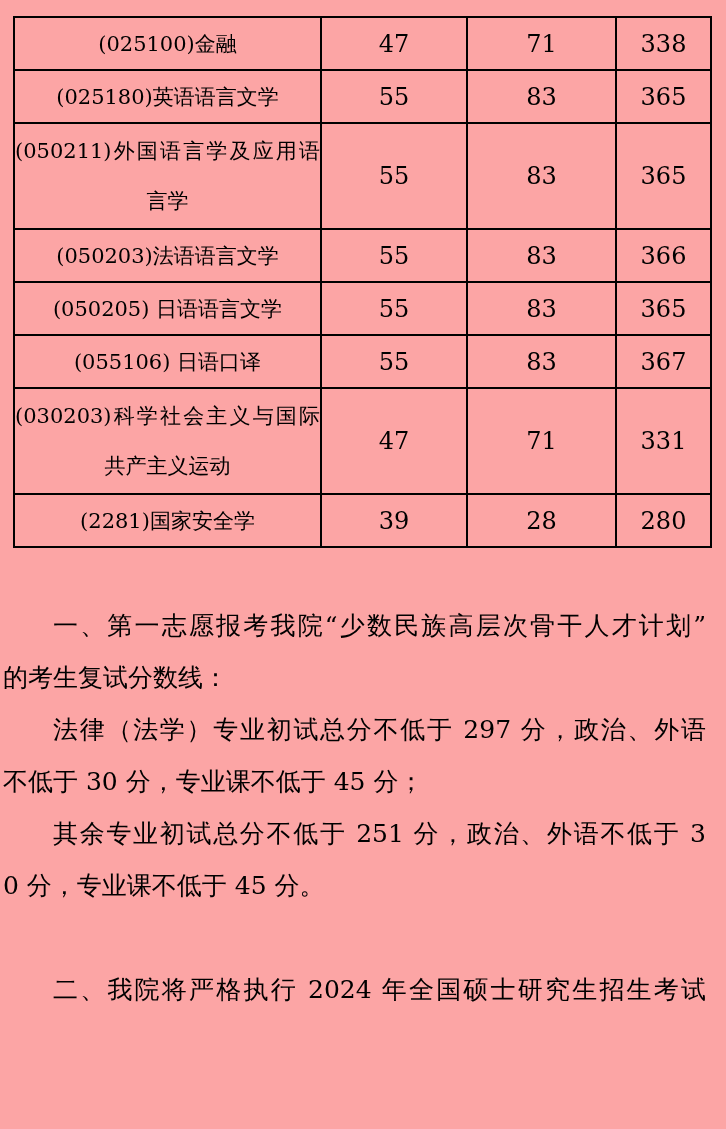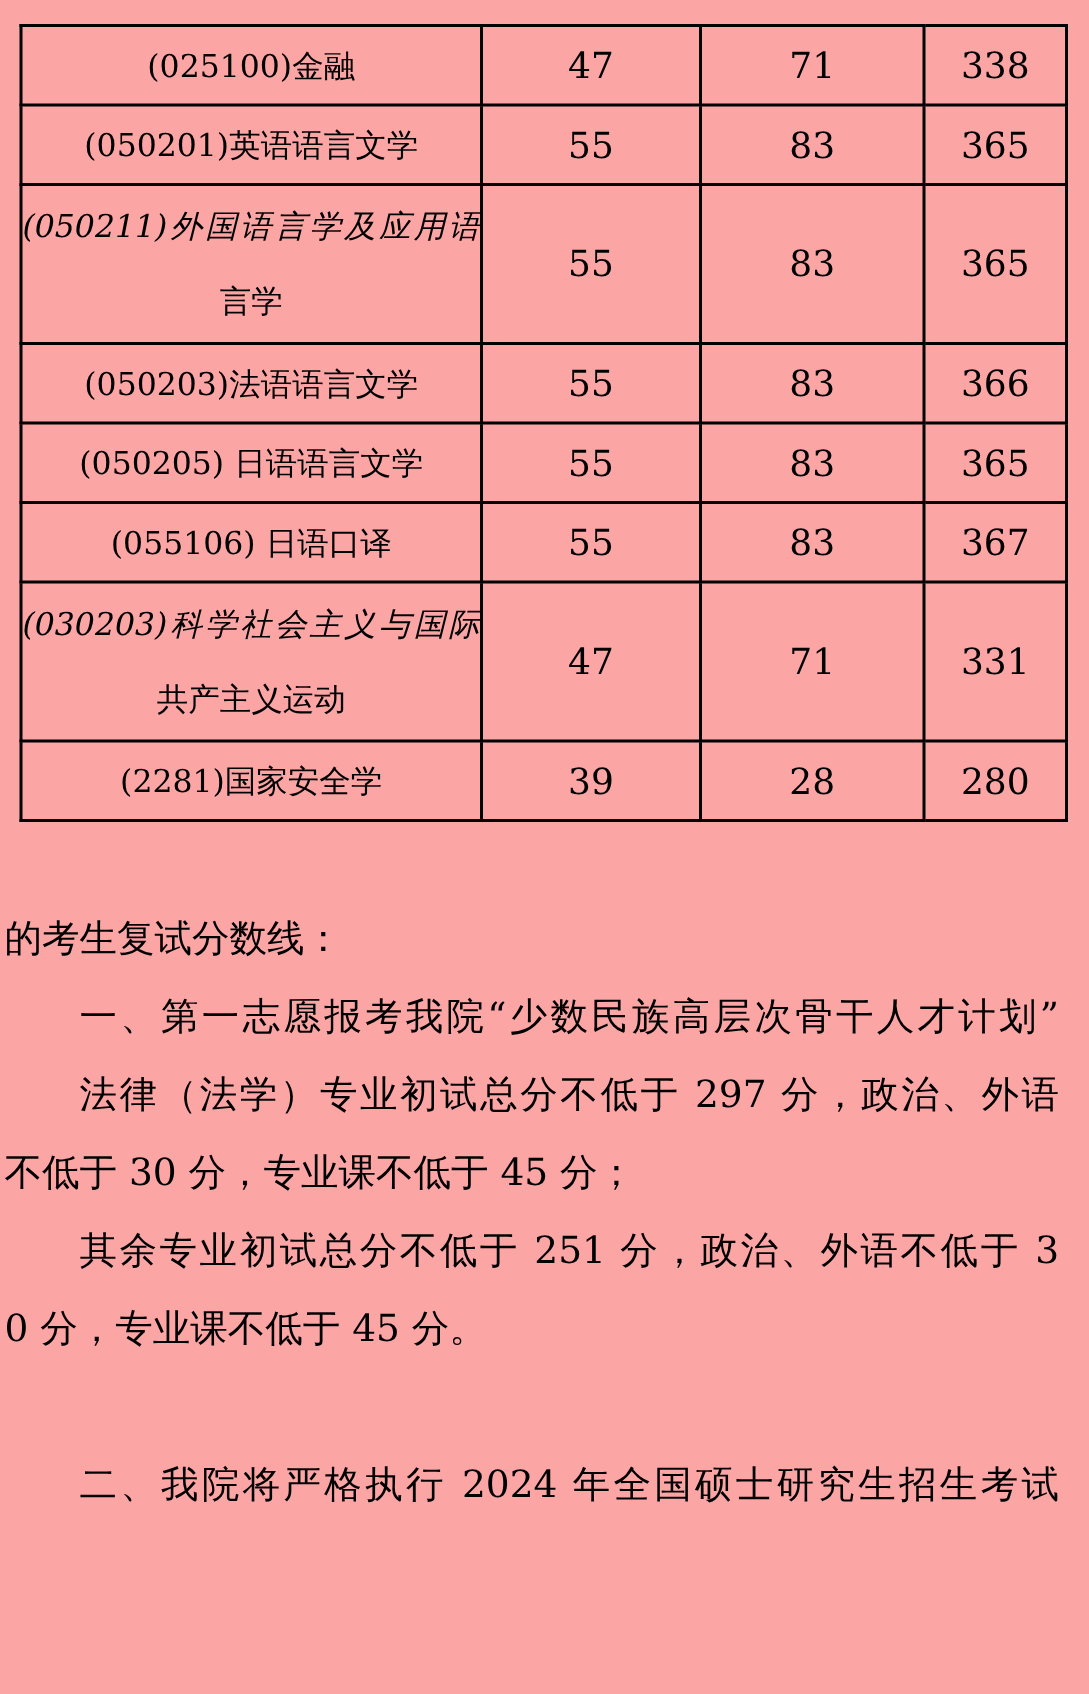--- a/index.html
+++ b/index.html
@@ -24,21 +24,21 @@
     text-align: center;
     vertical-align: middle;
     padding: 0;
     font-size: 24px;
     overflow: hidden;
   }
   tr.rs { height: 53px; }
   tr.rd { height: 106px; }
   td.name { padding: 0 5px; }
   .nl { font-size: 21px; line-height: 50px; text-align: center; }
-  tr.rd .nl1 { text-align: justify; text-align-last: justify; font-style: italic; }
+  tr.rd .nl1 { text-align: justify; text-align-last: justify; }
   td.num { font-size: 24px; }
   
   .bodytext {
     margin: 52px 20px 0 3px; 
     font-size: 25px;
     line-height: 52px;
   }
   .ln { text-align: left; white-space: pre-wrap; }
   .ln.just { text-align: justify; text-align-last: justify; }
   .ln.indent { padding-left: 50px; }
@@ -61,21 +61,21 @@
         <td class="name">
           <div class="nl nl1">(025100)金融</div>
           <div class="nl nl2"></div>
         </td>
         <td class="num">47</td>
         <td class="num">71</td>
         <td class="num">338</td>
       </tr>
       <tr class="rs">
         <td class="name">
-          <div class="nl nl1">(050201)英语语言文学</div>
+          <div class="nl nl1">(025180)英语语言文学</div>
           <div class="nl nl2"></div>
         </td>
         <td class="num">55</td>
         <td class="num">83</td>
         <td class="num">365</td>
       </tr>
       <tr class="rd">
         <td class="name">
           <div class="nl nl1">(050211)外国语言学及应用语</div>
           <div class="nl nl2">言学</div>
@@ -127,22 +127,22 @@
         </td>
         <td class="num">39</td>
         <td class="num">28</td>
         <td class="num">280</td>
       </tr>
     </tbody>
   </table>
 
   <div class="bodytext">
     <div>
+      <div class="ln just indent">一、第一志愿报考我院“少数民族高层次骨干人才计划”</div>
       <div class="ln">的考生复试分数线：</div>
-      <div class="ln just indent">一、第一志愿报考我院“少数民族高层次骨干人才计划”</div>
     </div>
     <div>
       <div class="ln just indent">法律（法学）专业初试总分不低于 297 分，政治、外语</div>
       <div class="ln">不低于 30 分，专业课不低于 45 分；</div>
     </div>
     <div>
       <div class="ln just indent">其余专业初试总分不低于 251 分，政治、外语不低于 3</div>
       <div class="ln">0 分，专业课不低于 45 分。</div>
     </div>
     <div class="spacer"></div>

